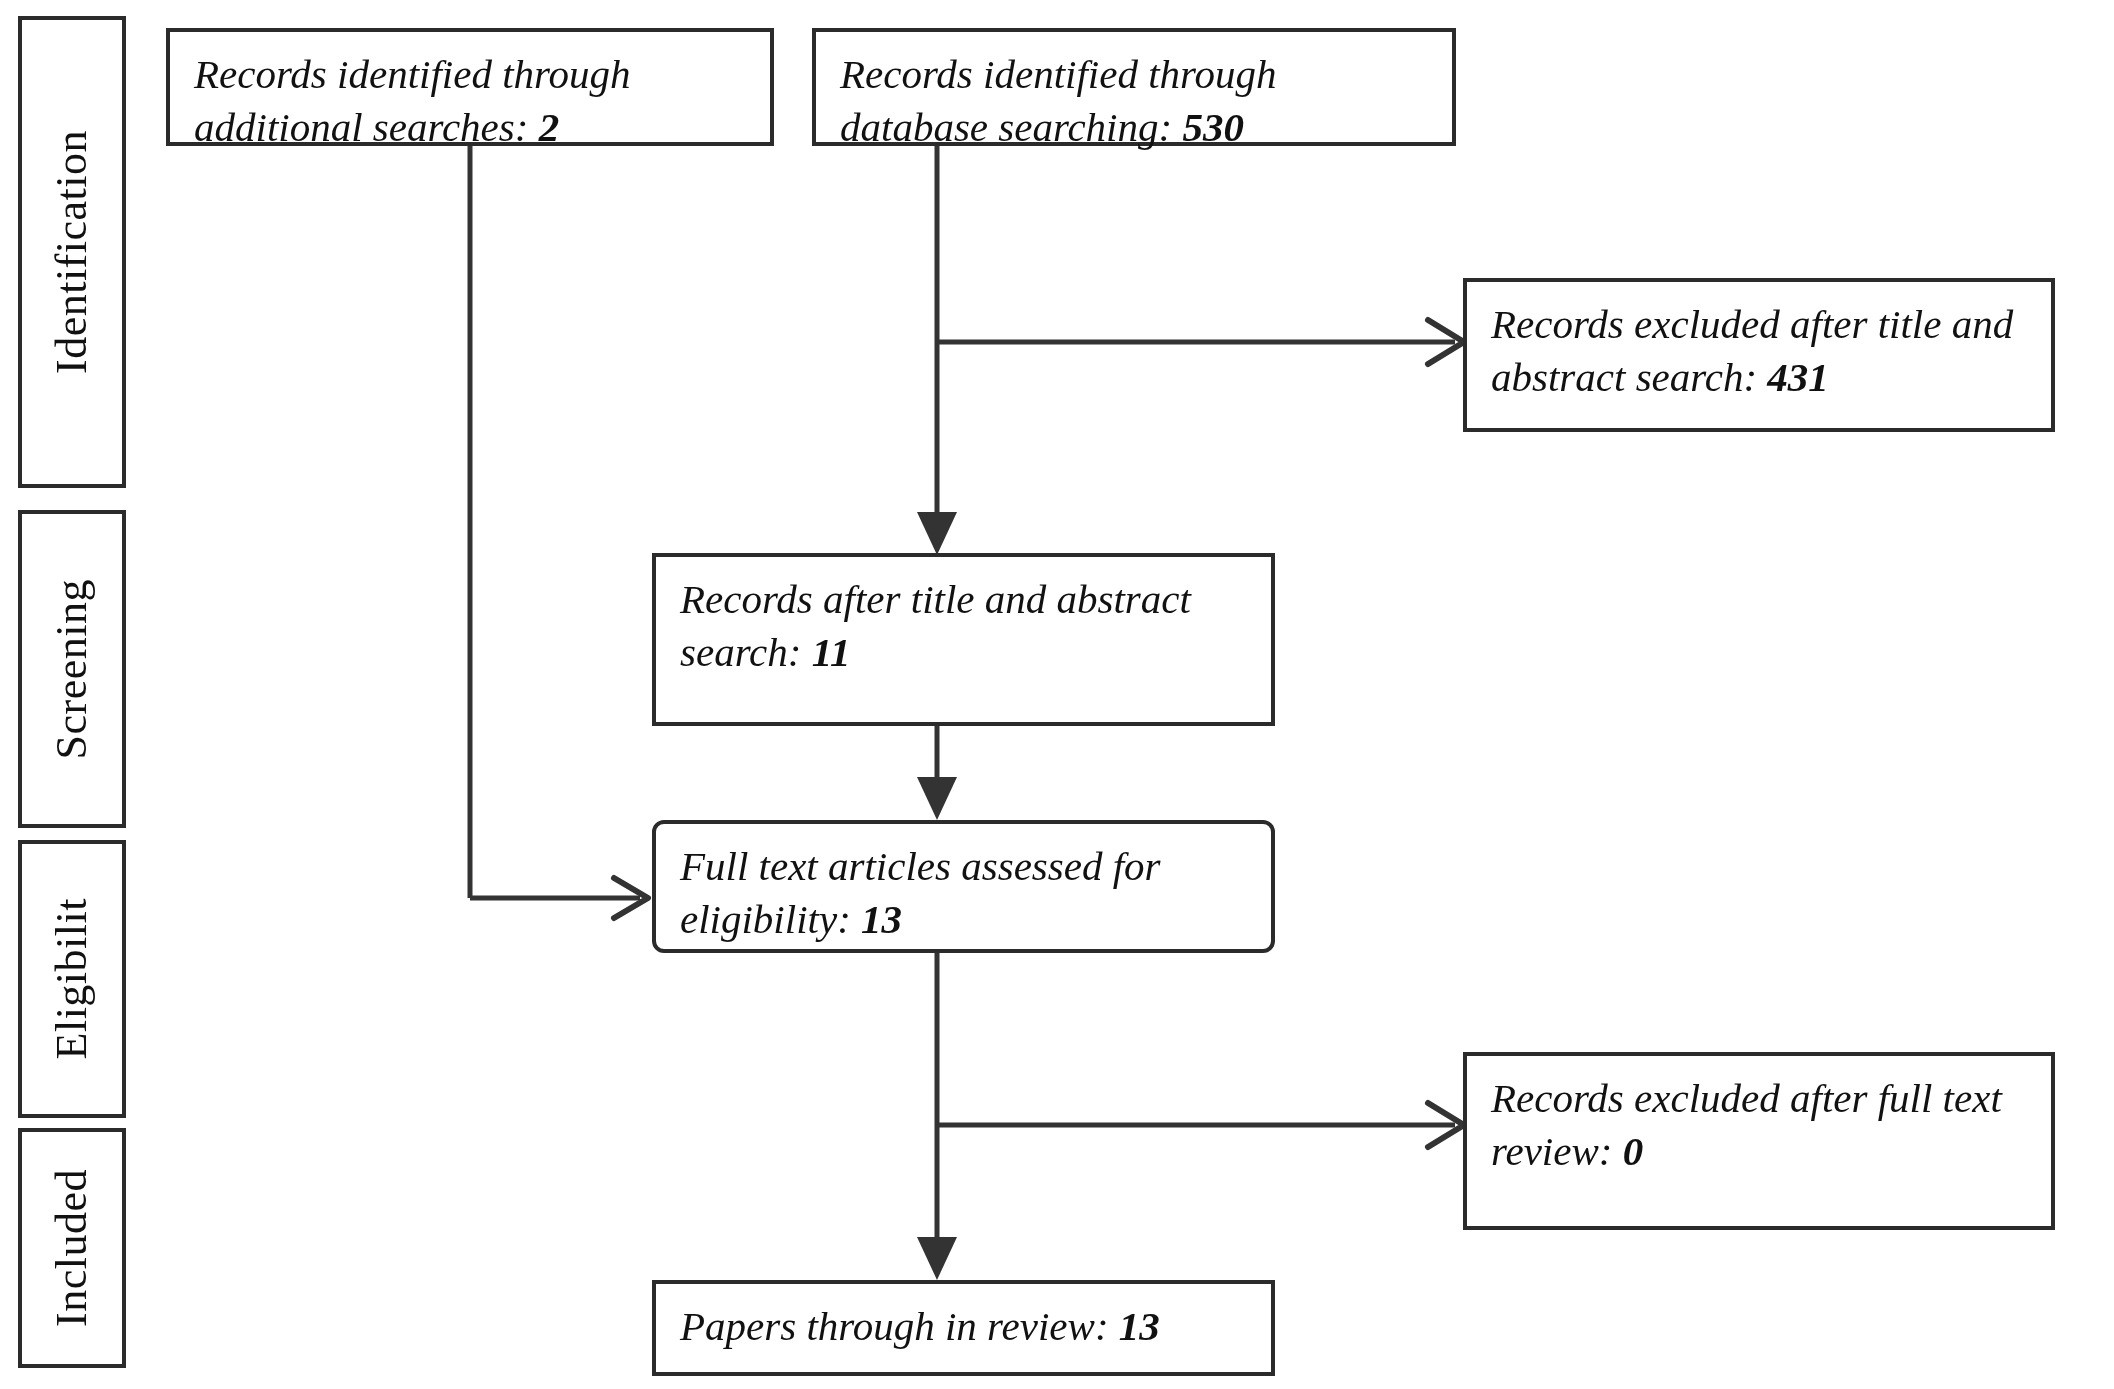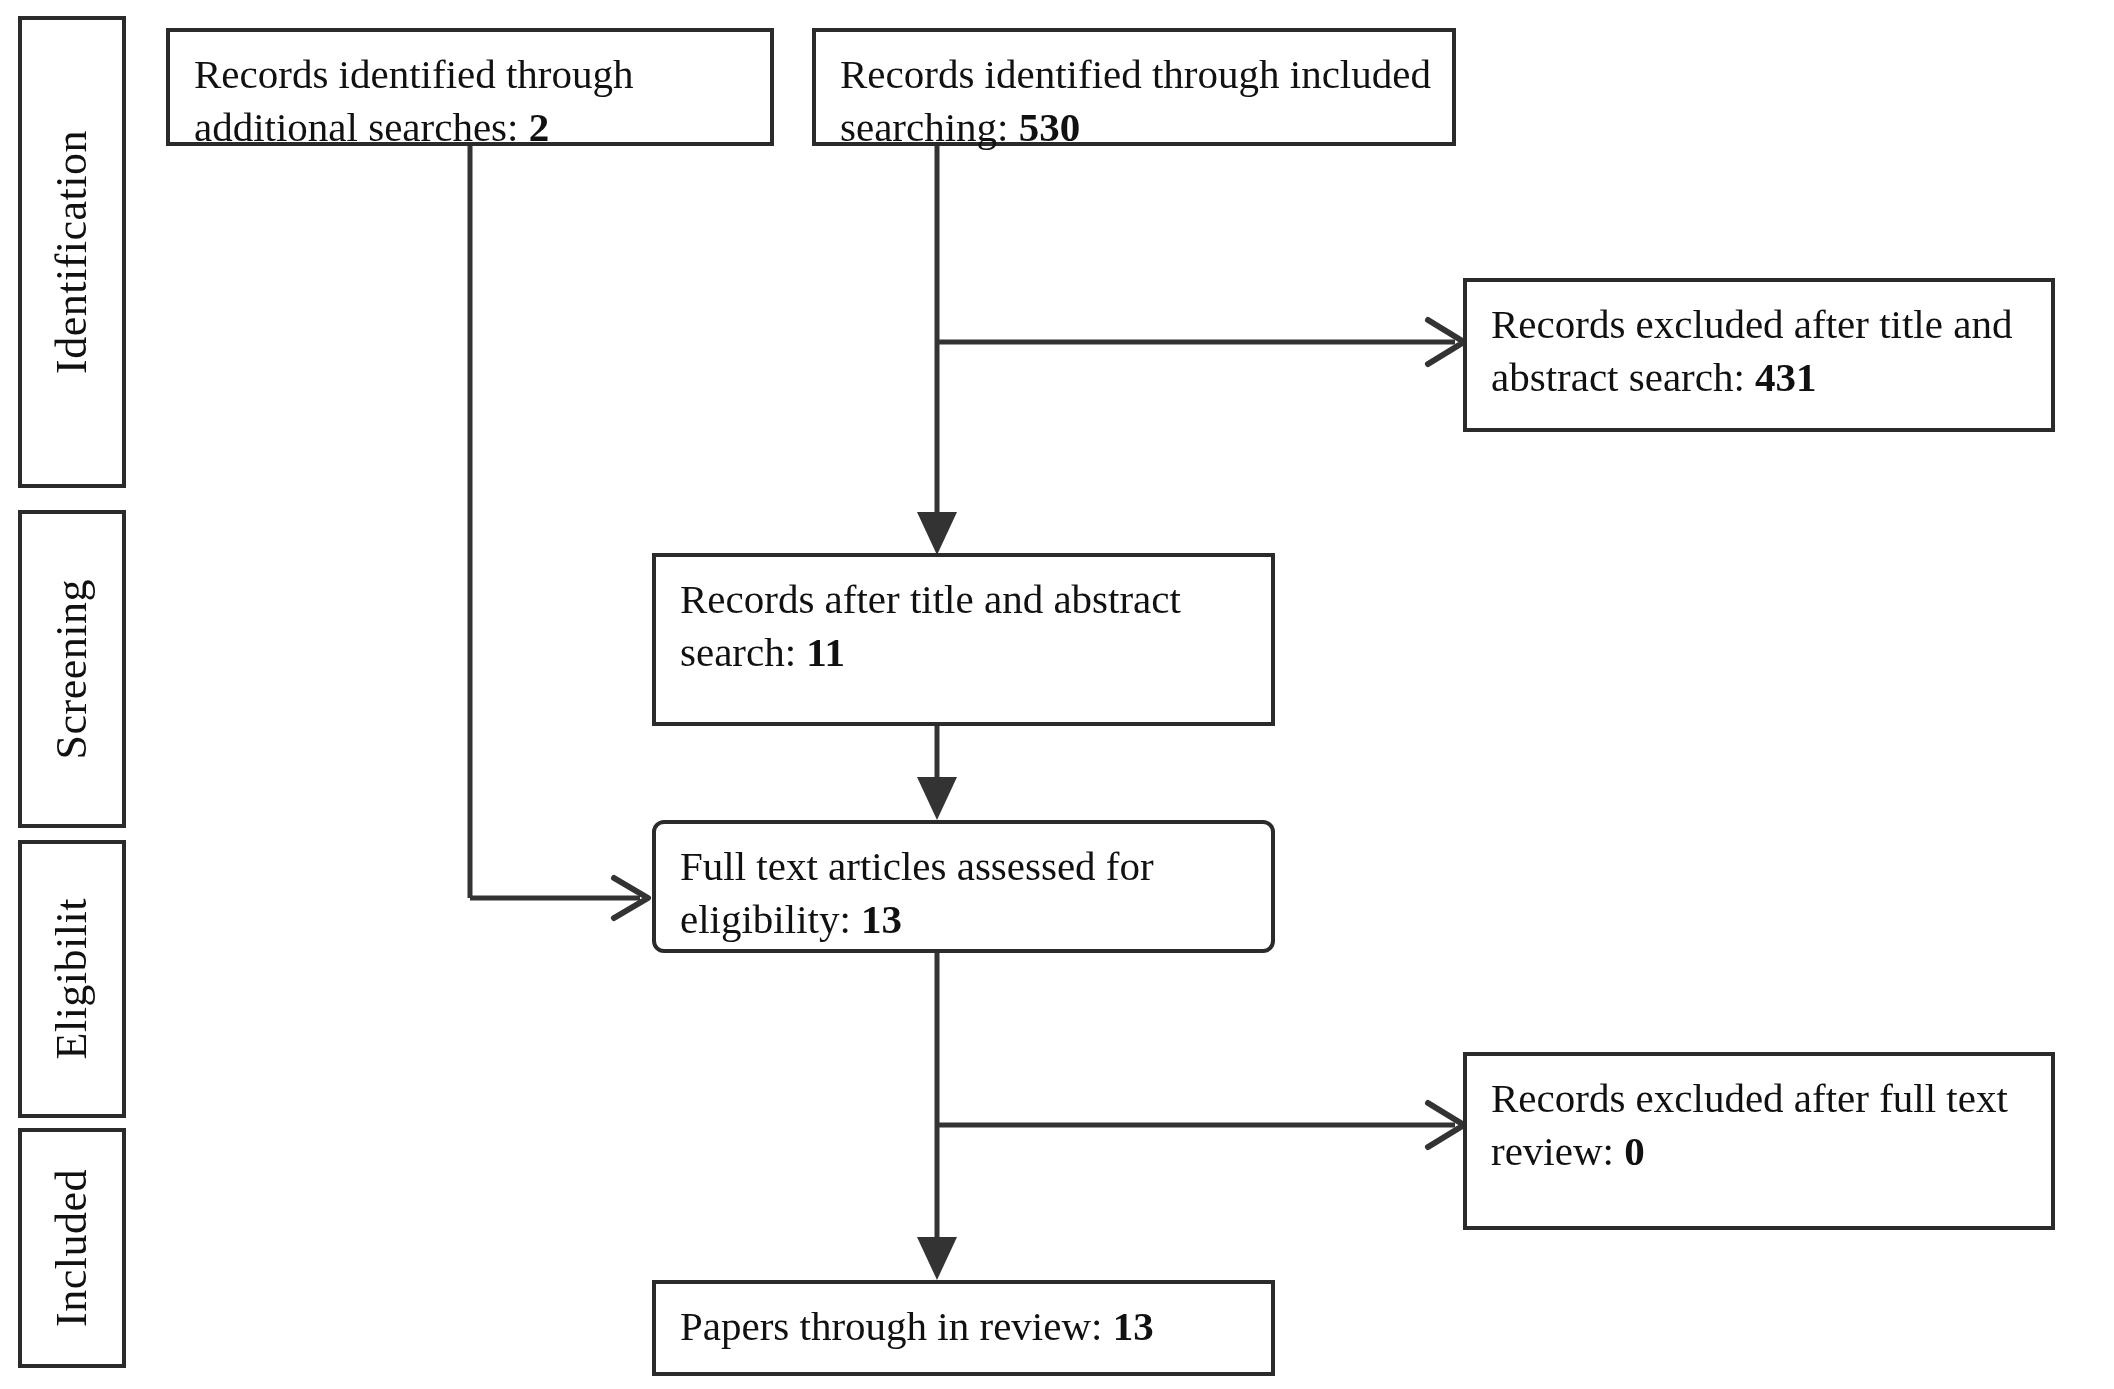--- a/index.html
+++ b/index.html
@@ -38,20 +38,21 @@
     color: #111111;
     white-space: nowrap;
   }
   
   .flow-box {
     position: absolute;
     box-sizing: border-box;
     border: 4px solid #2b2b2b;
     background: #ffffff;
     padding: 16px 20px 10px 24px;
+    font-style: italic;
   }
   .flow-text {
     font-size: 41px;
     line-height: 1.30;
     color: #111111;
   }
   .flow-text .num {
     font-weight: bold;
   }
   
@@ -108,21 +109,21 @@
   </svg>
 
   <div class="flow-box" style="left:166px; top:28px; width:608px; height:118px;">
     <div class="flow-text">
       <span>Records identified through additional searches: </span><span class="num">2</span>
     </div>
   </div>
 
   <div class="flow-box" style="left:812px; top:28px; width:644px; height:118px;">
     <div class="flow-text">
-      <span>Records identified through included searching: </span><span class="num">530</span>
+      <span>Records identified through database searching: </span><span class="num">530</span>
     </div>
   </div>
 
   <div class="flow-box" style="left:1463px; top:278px; width:592px; height:154px;">
     <div class="flow-text">
       <span>Records excluded after title and abstract search: </span><span class="num">431</span>
     </div>
   </div>
 
   <div class="flow-box" style="left:652px; top:553px; width:623px; height:173px;">

